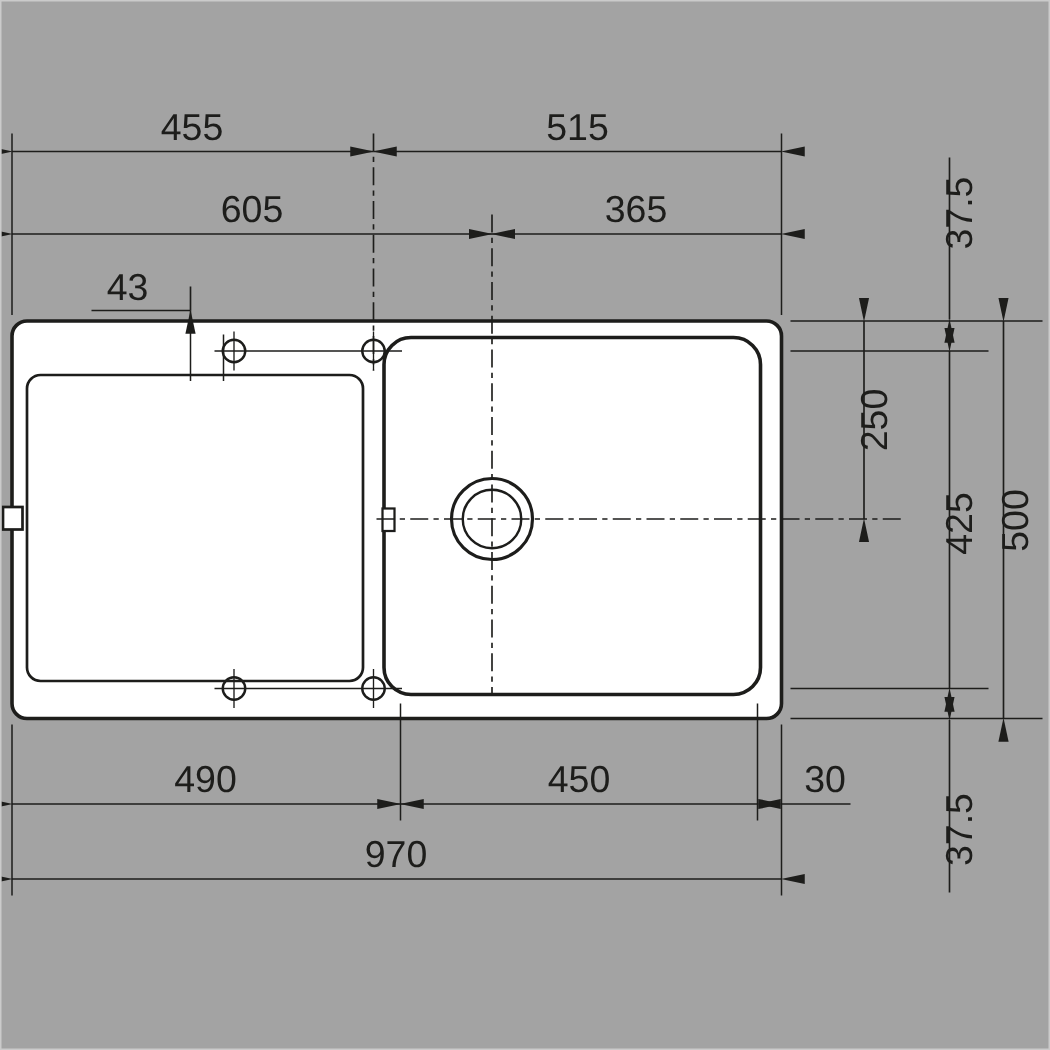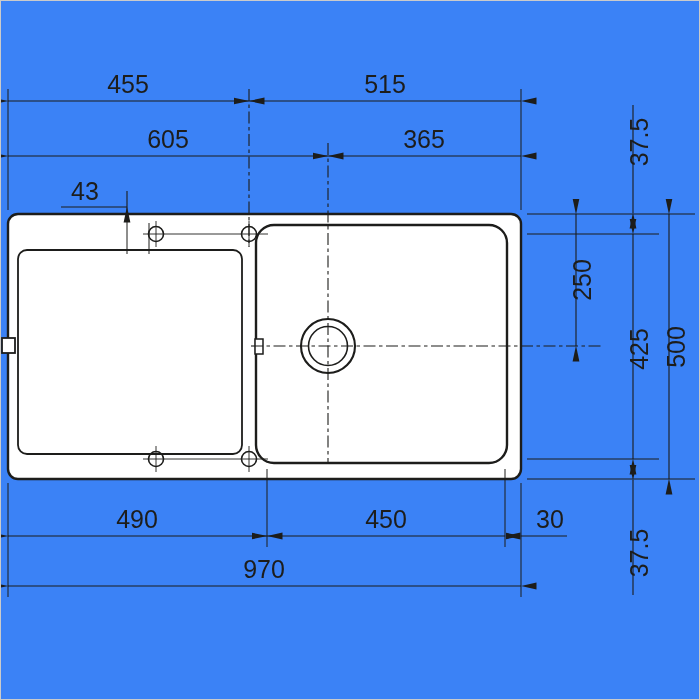--- a/index.html
+++ b/index.html
@@ -1,18 +1,18 @@
 <!DOCTYPE html>
 <html><head>
 <meta charset="utf-8">
 <style>
   html,body{margin:0;padding:0;background:#fff;}
   #canvas-wrap{
     position:relative;width:698px;height:698px;border:1px solid #cbcbcb;
-    background:#3b82f6;overflow:hidden;
+    background:#a3a3a3;overflow:hidden;
     font-family:"Liberation Sans", sans-serif;
   }
   svg text{
     font-family:"Liberation Sans", sans-serif;
     font-size:25px;
     fill:#1d1d1b;
   }
   .thick{stroke:#1d1d1b;stroke-width:2.4;fill:#ffffff;}
   .med{stroke:#1d1d1b;stroke-width:1.8;fill:#ffffff;}
   .thin{stroke:#1d1d1b;stroke-width:1;fill:none;}

